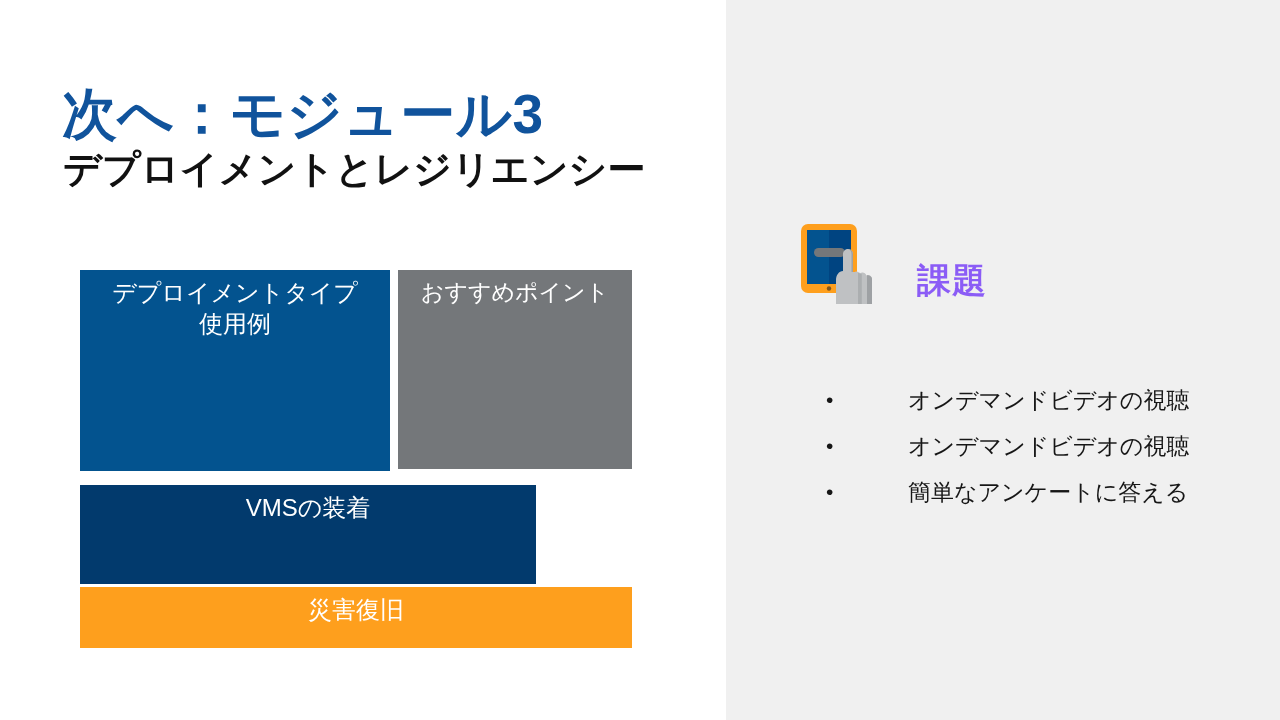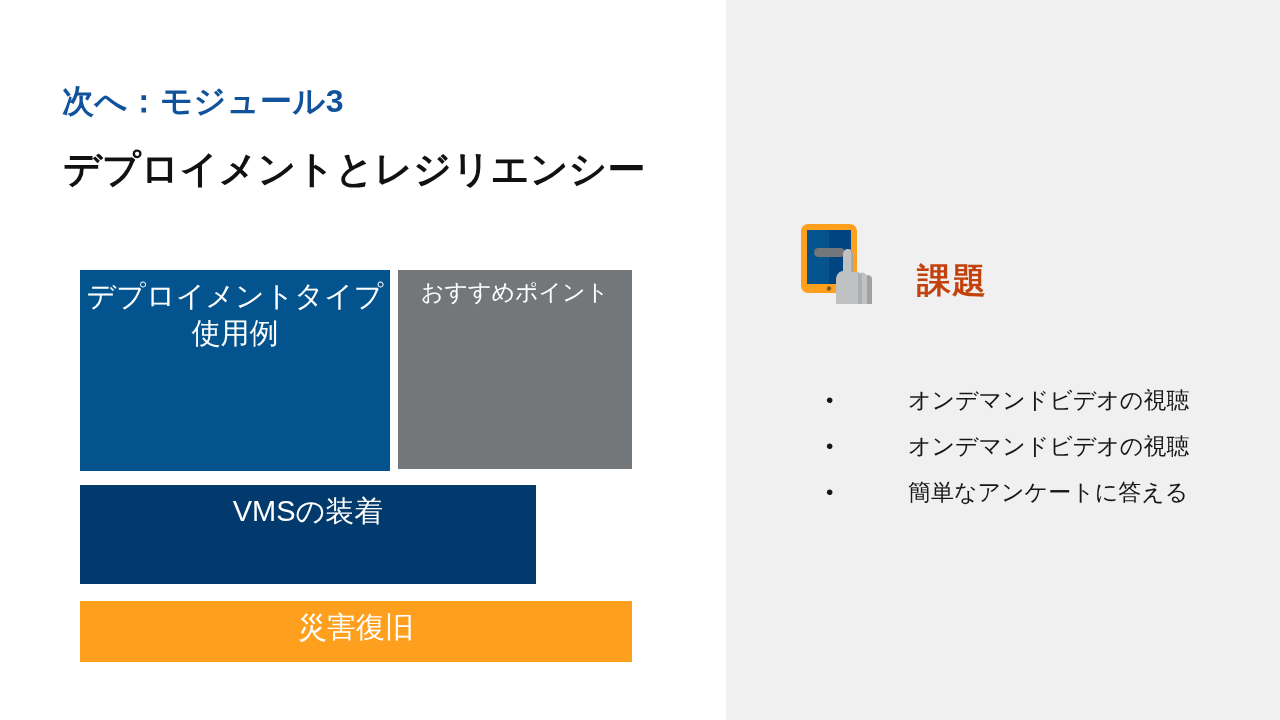--- a/index.html
+++ b/index.html
@@ -32,21 +32,21 @@
     width: 554px;
     height: 720px;
     background: #F0F0F0;
   }
 
   
   .title-main {
     position: absolute;
     left: 62px;
     top: 83px;
-    font-size: 32px;
+    font-size: 55px;
     font-weight: bold;
     color: #10539C;
     letter-spacing: 0.5px;
     white-space: nowrap;
     line-height: 1.15;
   }
   .title-sub {
     position: absolute;
     left: 63px;
     top: 147px;
@@ -56,21 +56,21 @@
     white-space: nowrap;
     line-height: 1.2;
   }
 
   
   .box {
     position: absolute;
     box-sizing: border-box;
     color: #FFFFFF;
     text-align: center;
-    font-size: 29px;
+    font-size: 24px;
     line-height: 1.28;
     padding-top: 8px;
   }
   .box-deploy {
     left: 80px;
     top: 270px;
     width: 310px;
     height: 201px;
     background: #03538F;
   }
@@ -84,21 +84,21 @@
   }
   .box-vms {
     left: 80px;
     top: 485px;
     width: 456px;
     height: 99px;
     background: #023A6D;
   }
   .box-dr {
     left: 80px;
-    top: 601px;
+    top: 587px;
     width: 552px;
     height: 61px;
     background: #FE9F1D;
   }
   .box-line { display: block; }
 
   
   .task-icon {
     position: absolute;
     left: 798px;
@@ -108,21 +108,21 @@
   }
   .task-icon svg { display: block; }
 
   
   .task-heading {
     position: absolute;
     left: 917px;
     top: 258px;
     font-size: 34px;
     font-weight: bold;
-    color: #c2410c;
+    color: #8b5cf6;
     white-space: nowrap;
     letter-spacing: 1px;
   }
 
   
   .bullet-list {
     position: absolute;
     left: 820px;
     top: 386px;
     width: 430px;

